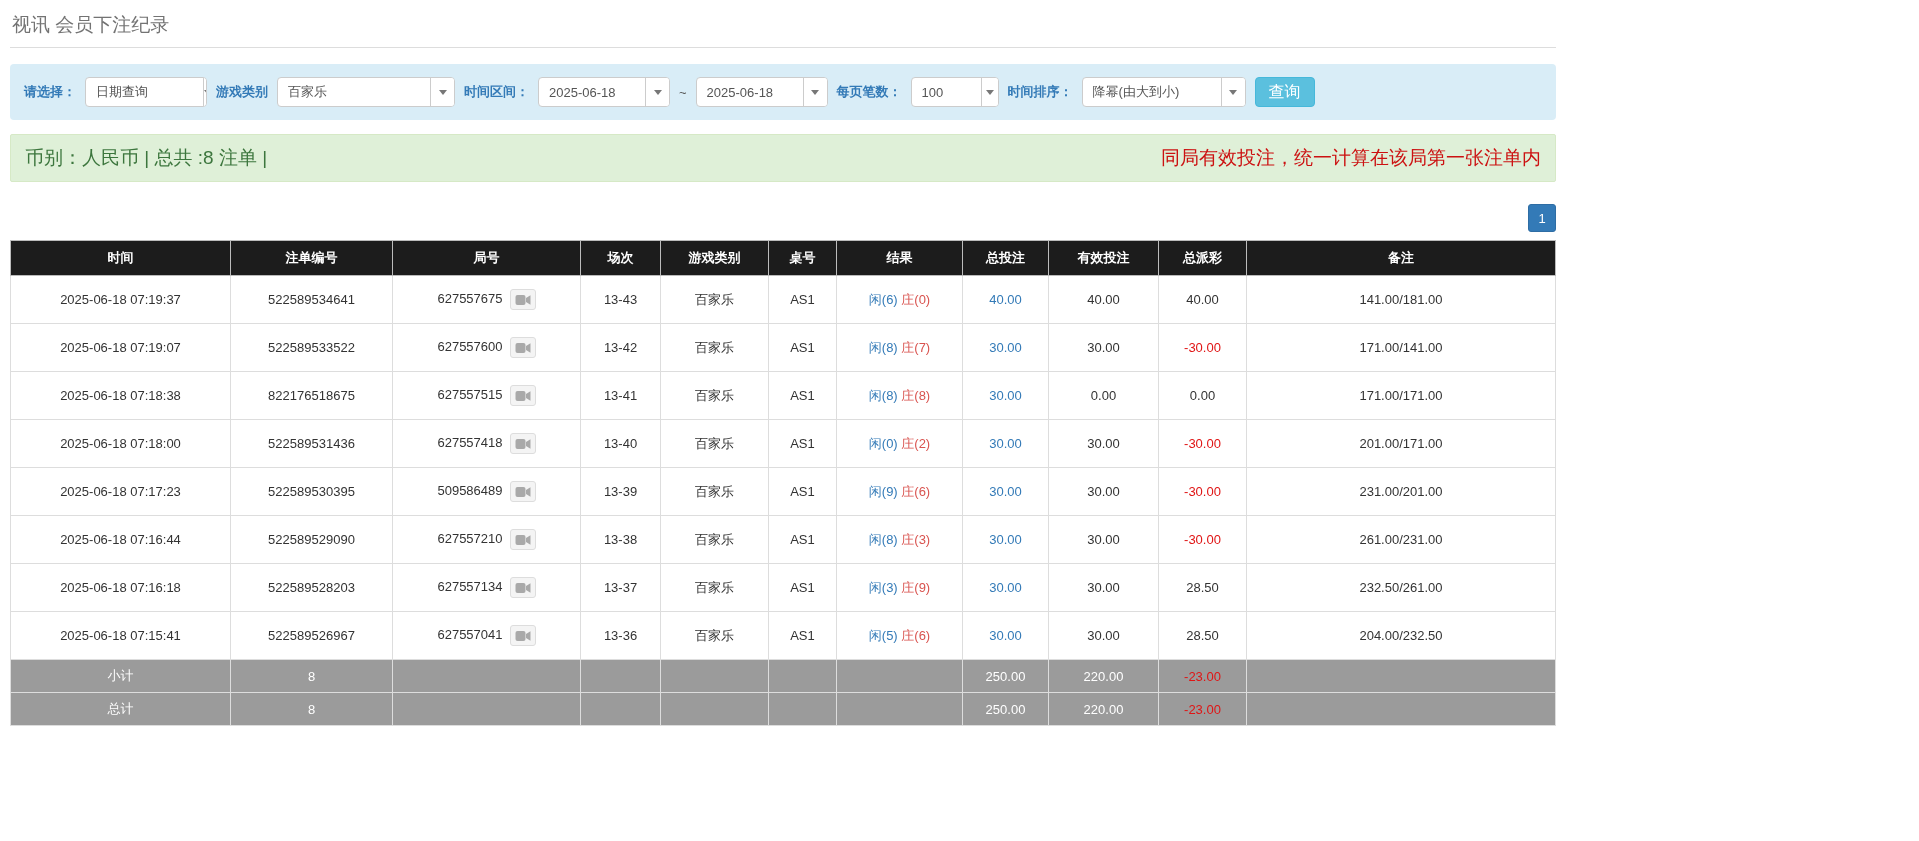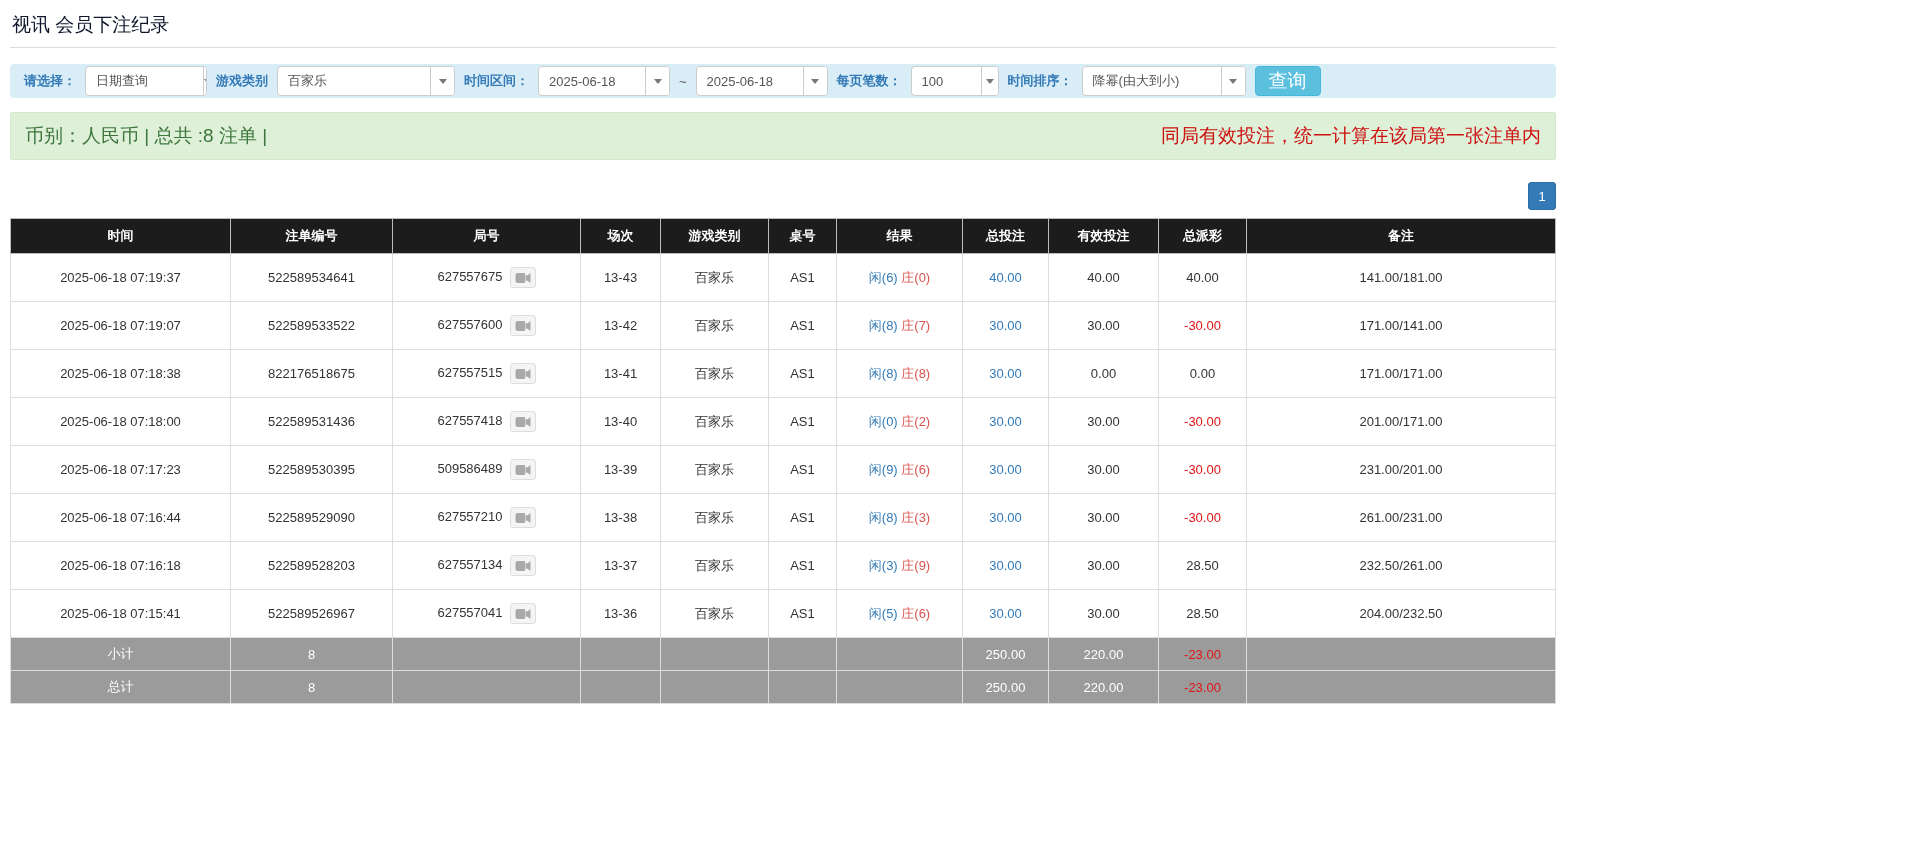--- a/index.html
+++ b/index.html
@@ -1,38 +1,38 @@
 <!DOCTYPE html>
 <html><head>
 <meta charset="utf-8">
 <style>
   * { box-sizing: border-box; }
   html, body { margin: 0; padding: 0; background: #fff; width: 1919px; height: 841px; overflow: hidden;
     font-family: "Liberation Sans", "DejaVu Sans", sans-serif; }
   .container { width: 1546px; margin-left: 10px; }
 
-  .page-title { font-size: 19px; color: #0f172a; font-weight: normal; margin: 0;
+  .page-title { font-size: 19px; color: #737373; font-weight: normal; margin: 0;
     padding: 12px 0 9px 2px; border-bottom: 1px solid #ddd; }
 
   
-  .filter-bar { margin-top: 16px; background: #d9edf7; border-radius: 4px; padding: 2px 14px;
+  .filter-bar { margin-top: 16px; background: #d9edf7; border-radius: 4px; padding: 13px 14px;
     display: flex; align-items: center; gap: 9px; font-size: 13px; }
   .flabel { color: #337ab7; font-weight: bold; white-space: nowrap; }
   .tilde { color: #555; }
   .select { background: #fff; border: 1px solid #ccc; border-radius: 4px; height: 30px;
     display: inline-flex; align-items: center; cursor: pointer; overflow: hidden; }
   .select .val { padding: 0 10px; color: #555; flex: 1; white-space: nowrap; text-align: left; }
   .select .caret-box { width: 24px; align-self: stretch; border-left: 1px solid #ccc;
     display: flex; align-items: center; justify-content: center; background: #fff; }
   .caret { width: 0; height: 0; border-left: 4px solid transparent; border-right: 4px solid transparent;
     border-top: 5px solid #777; }
   .w-query { width: 122px; gap: 45px; } .w-game { width: 178px; } .w-date { width: 132px; }
   .w-size { width: 88px; gap: 28px; } .w-sort { width: 164px; }
   .btn-search { background: #5bc0de; border: 1px solid #46b8da; color: #fff; border-radius: 4px;
-    height: 30px; padding: 0 13px; font-size: 19px; cursor: pointer; }
+    height: 30px; padding: 0 13px; font-size: 16px; cursor: pointer; }
 
   
   .summary-bar { margin-top: 14px; background: #dff0d8; border: 1px solid #d6e9c6; border-radius: 2px;
     padding: 10px 14px; display: flex; justify-content: space-between; align-items: center; font-size: 19px; }
   .summary-left { color: #3c763d; }
   .summary-right { color: #cc1111; }
 
   
   .pagination-top { display: flex; justify-content: flex-end; margin-top: 22px; }
   .page-btn { background: #337ab7; border: 1px solid #2e6da4; color: #fff; min-width: 28px; height: 28px;

